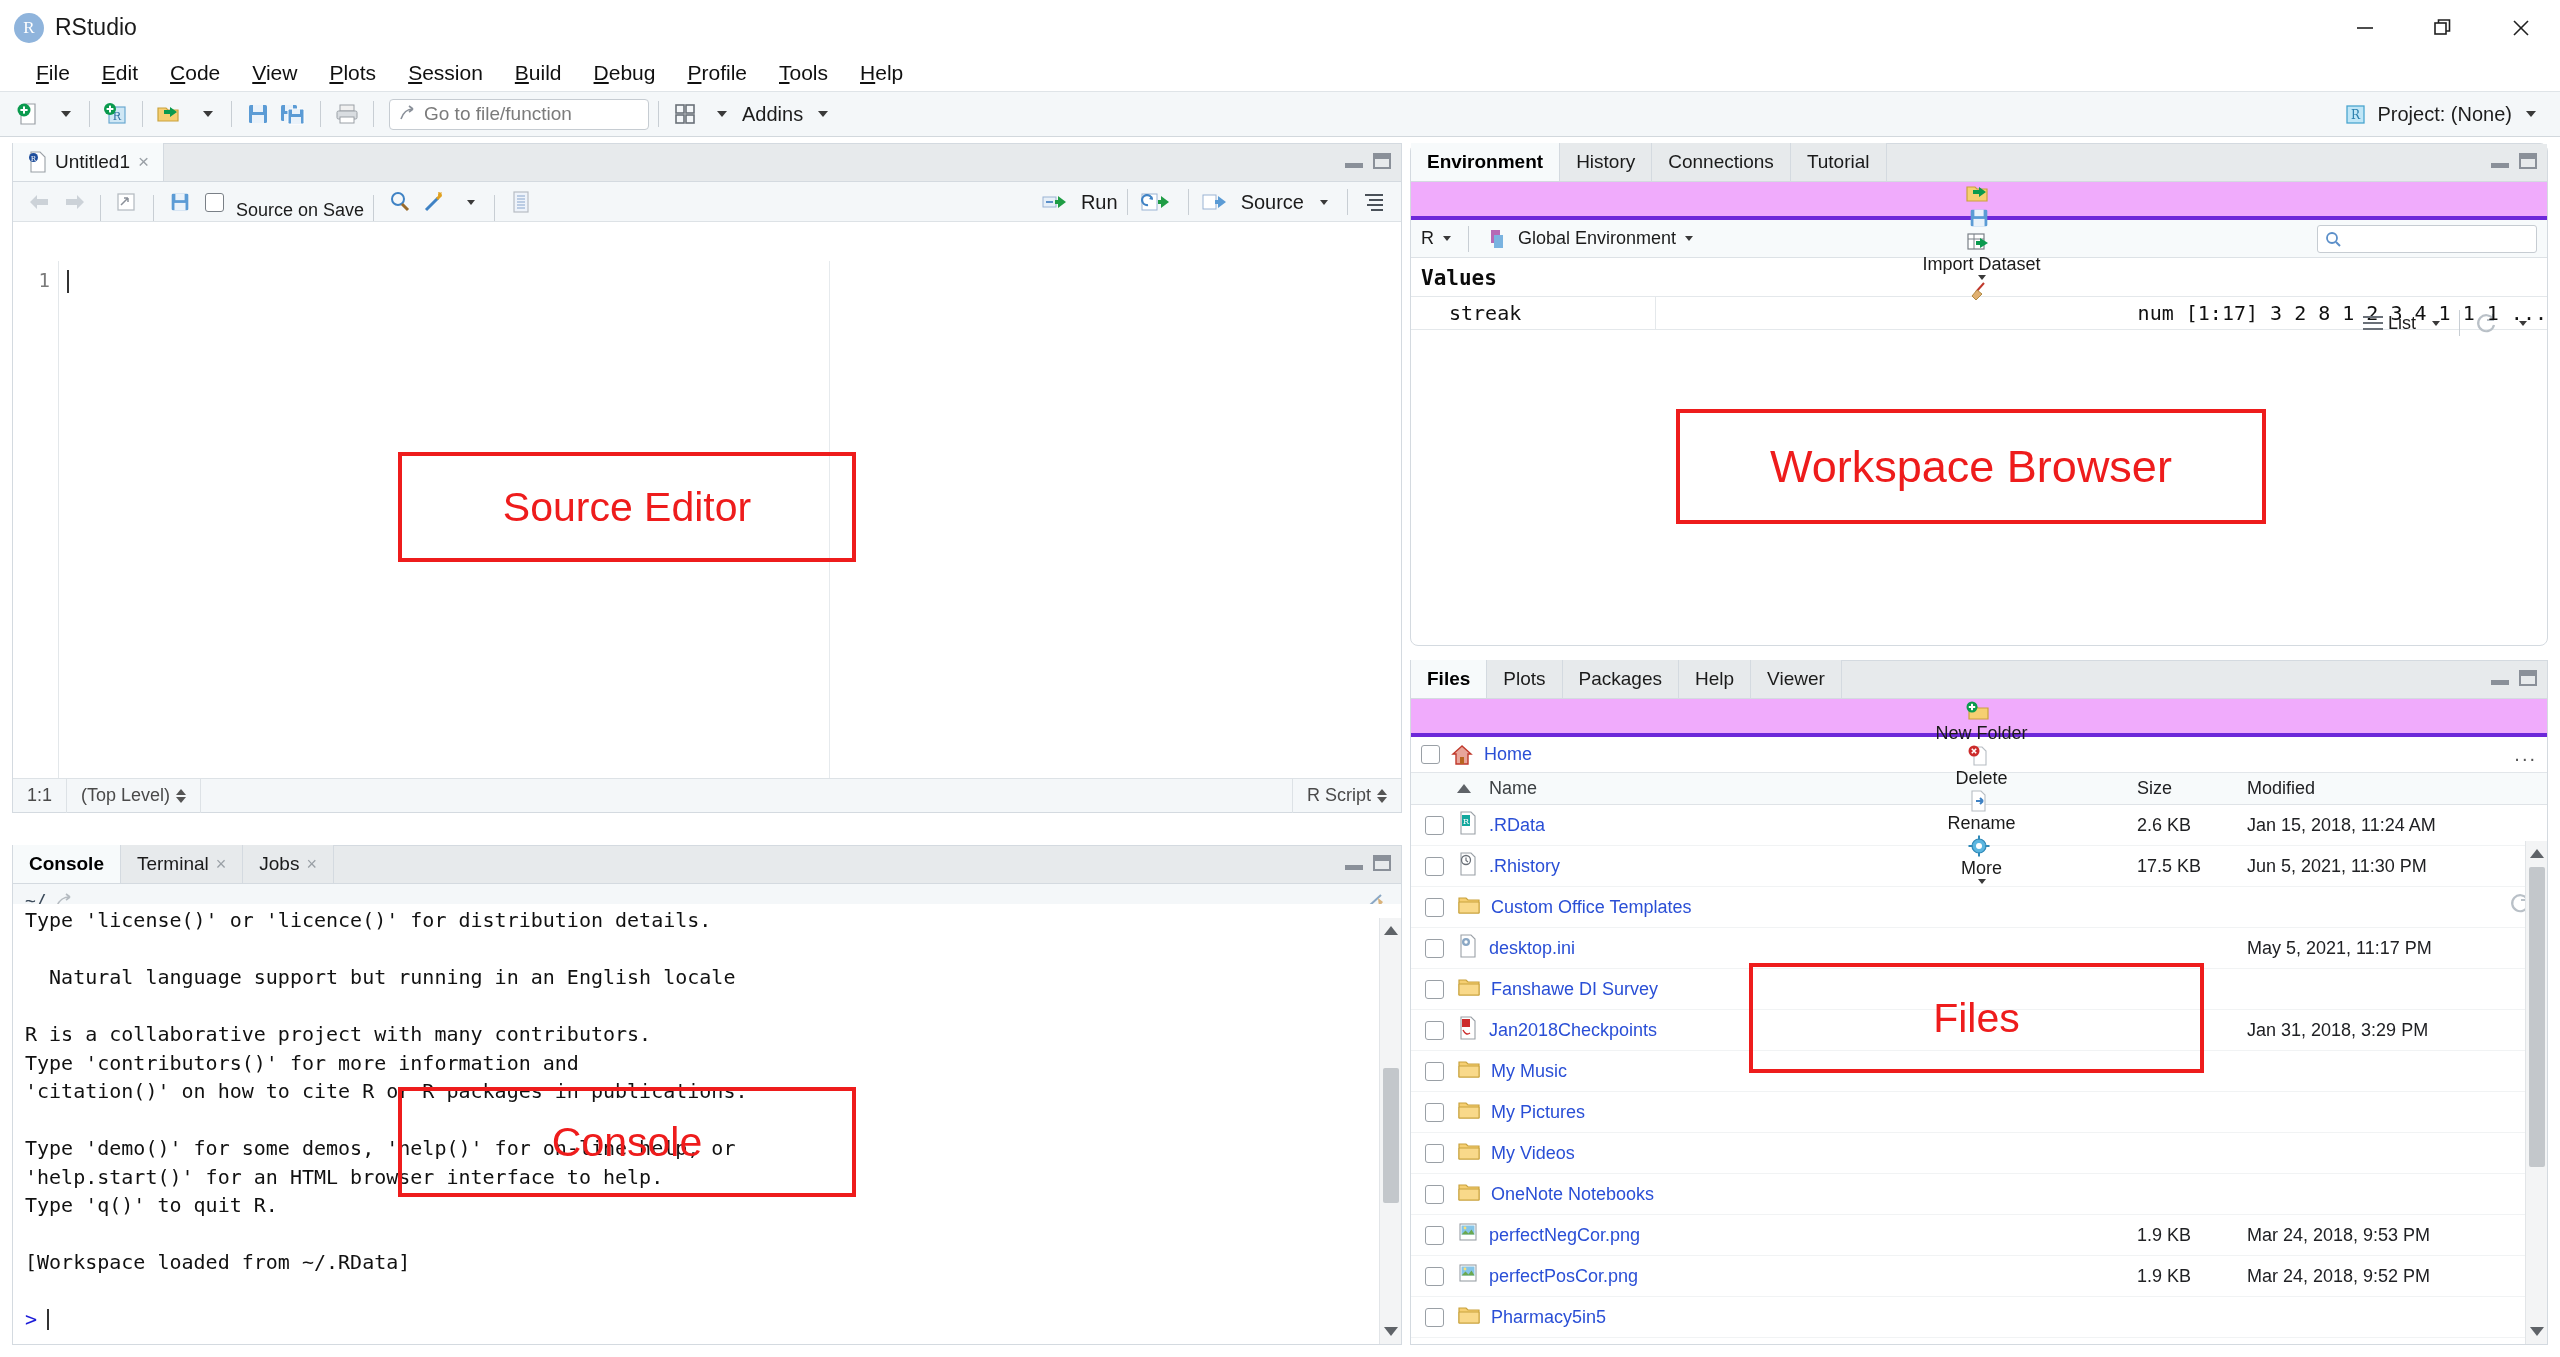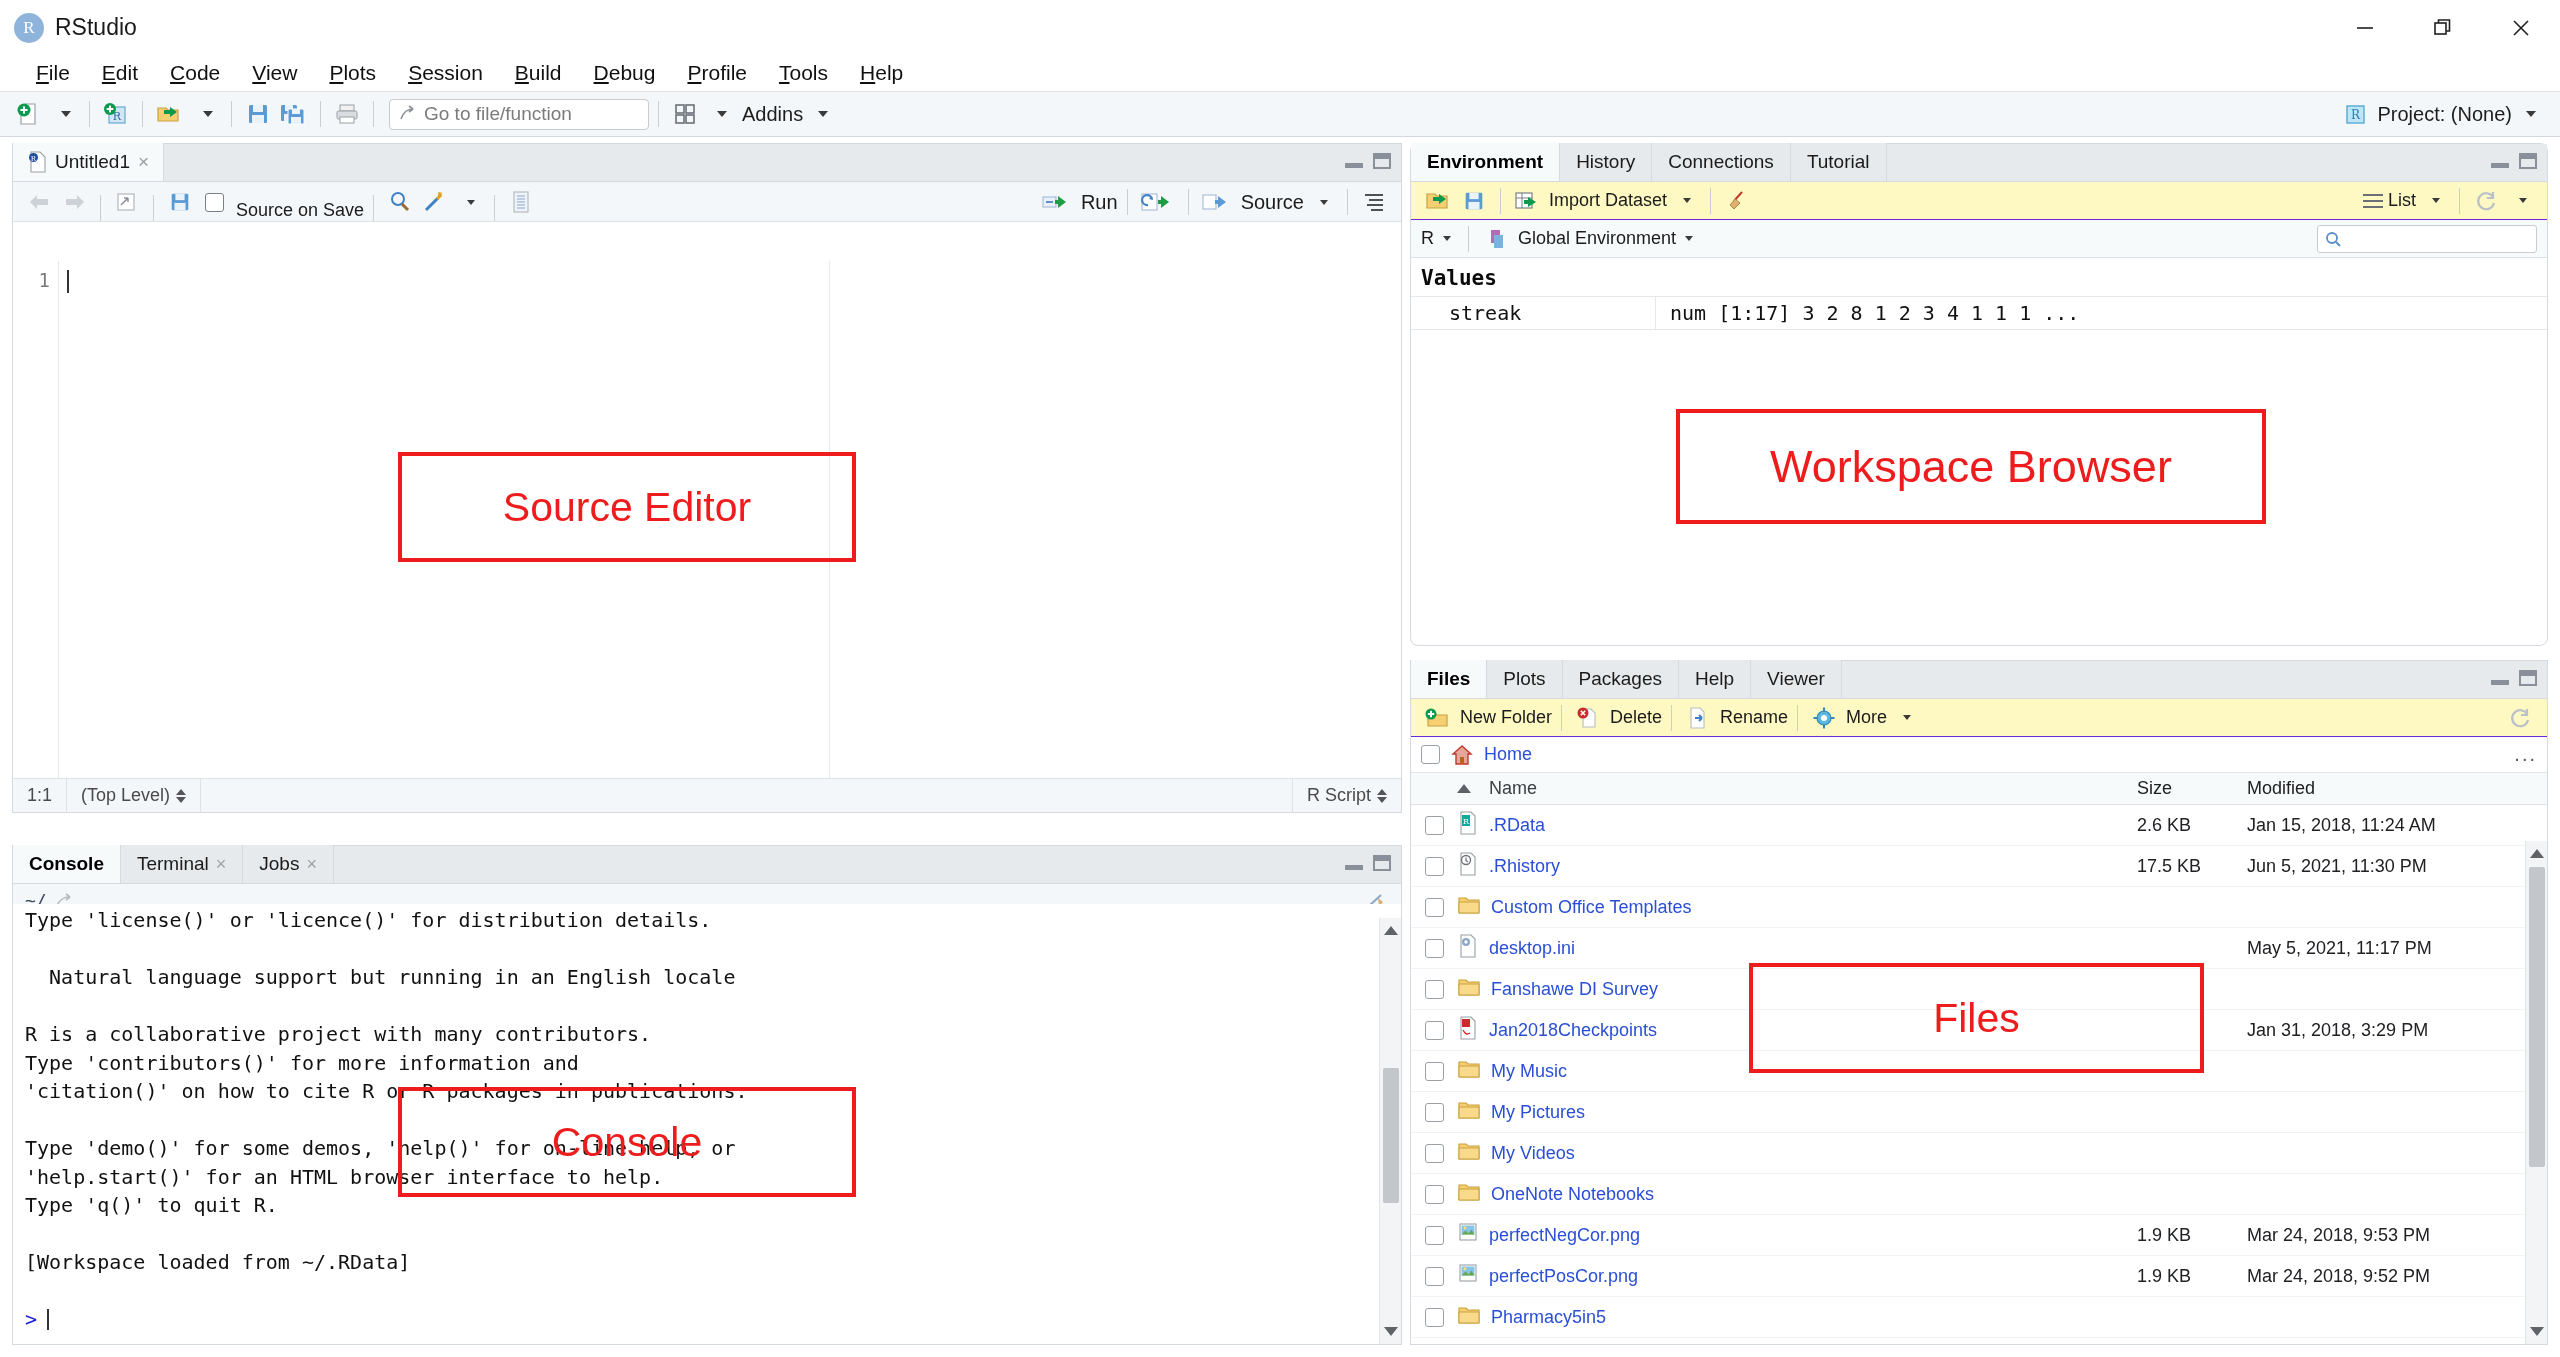--- a/index.html
+++ b/index.html
@@ -81,22 +81,22 @@
   .ptab .x { color: #9aa0a6; font-size: 18px; }
   .panel-min {
     position: absolute; right: 10px; top: 9px; display: flex; gap: 10px; align-items: flex-end;
   }
   .min-ico { width: 18px; height: 14px; position: relative; }
   .min-ico i { position: absolute; left: 0; bottom: 1px; width: 18px; height: 5px; background: #8a9099; }
   .max-ico { width: 18px; height: 16px; border: 2px solid #8a9099; position: relative; }
   .max-ico i { position: absolute; left: 0; top: 0; width: 14px; height: 4px; background: #8a9099; }
 
   .panel-toolbar {
-    height: 38px; background: #fef9c3; border-bottom: 1px solid #6d28d9;
-    display: flex; align-items: center; padding: 0 10px;
+    height: 38px; background: #f0abfc; border-bottom: 4px solid #6d28d9;
+    display: flex; align-items: center; padding: 0 10px; flex-direction: column;
   }
   .ptb-label { font-size: 18px; color: #1b1b1b; margin-left: 5px; }
 
   
   #source-panel { left: 12px; top: 143px; width: 1390px; height: 670px; }
   .editor-tabbar { height: 38px; background: #e7eaec; display: flex; align-items: flex-end; border-bottom: 1px solid #d4dae0; position: relative; }
   .etab {
     height: 38px; padding: 0 14px; display: flex; align-items: center; gap: 8px;
     background: #f7fafb; font-size: 19px; color: #1b1b1b; border-right: 1px solid #d4dae0;
   }
@@ -157,21 +157,21 @@
     height: 38px; background: #f7fafb; border-bottom: 1px solid #dde2e6;
     display: flex; align-items: center; padding: 0 10px; gap: 8px;
   }
   .env-select { display: flex; align-items: center; font-size: 18px; color: #1b1b1b; gap: 4px; }
   .env-search {
     margin-left: auto; width: 220px; height: 28px; background: #fff; border: 1px solid #c6ccd2;
     border-radius: 3px; display: flex; align-items: center; padding: 0 6px;
   }
   .env-grouphdr { font-size: 21px; font-weight: bold; color: #0b0b0b; padding: 8px 10px 6px 10px;
     font-family: "DejaVu Sans Mono", monospace; }
-  .env-varrow { display: flex; border-top: 1px solid #e4e8eb; border-bottom: 1px solid #e4e8eb; height: 34px; align-items: center; }
+  .env-varrow { display: flex; border-top: 1px solid #e4e8eb; border-bottom: 1px solid #e4e8eb; height: 34px; align-items: center; justify-content: space-between; }
   .env-varname { width: 245px; padding-left: 38px; font-family: "DejaVu Sans Mono", monospace; font-size: 20px; color: #111; border-right: 1px solid #e4e8eb; height: 34px; display: flex; align-items: center; }
   .env-varval { padding-left: 14px; font-family: "DejaVu Sans Mono", monospace; font-size: 20px; color: #111; }
   .list-lines { display: inline-block; width: 20px; height: 16px; position: relative; }
   .list-lines i { position: absolute; left: 0; height: 2px; background: #6a7078; }
   .list-lines i:nth-child(1){ top: 1px; width: 20px; }
   .list-lines i:nth-child(2){ top: 7px; width: 20px; }
   .list-lines i:nth-child(3){ top: 13px; width: 20px; }
 
   
   #files-panel { left: 1410px; top: 660px; width: 1138px; height: 685px; }

